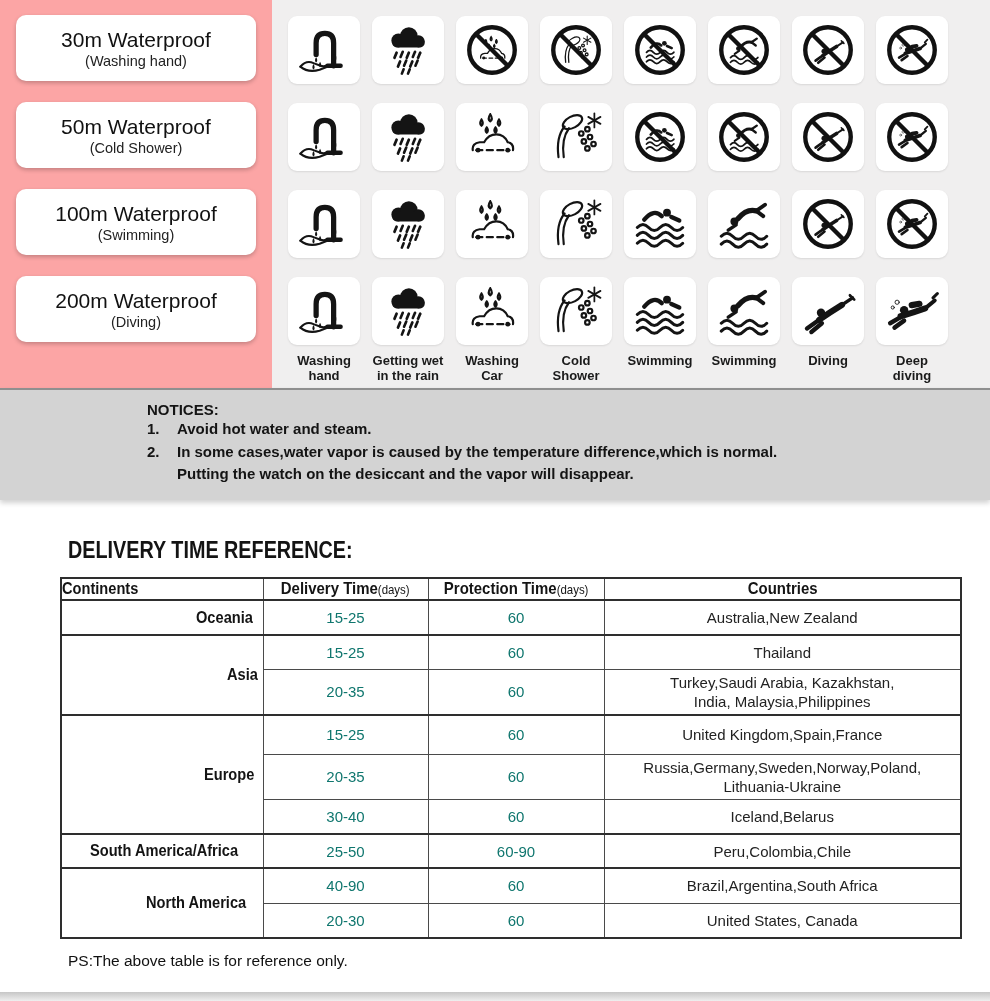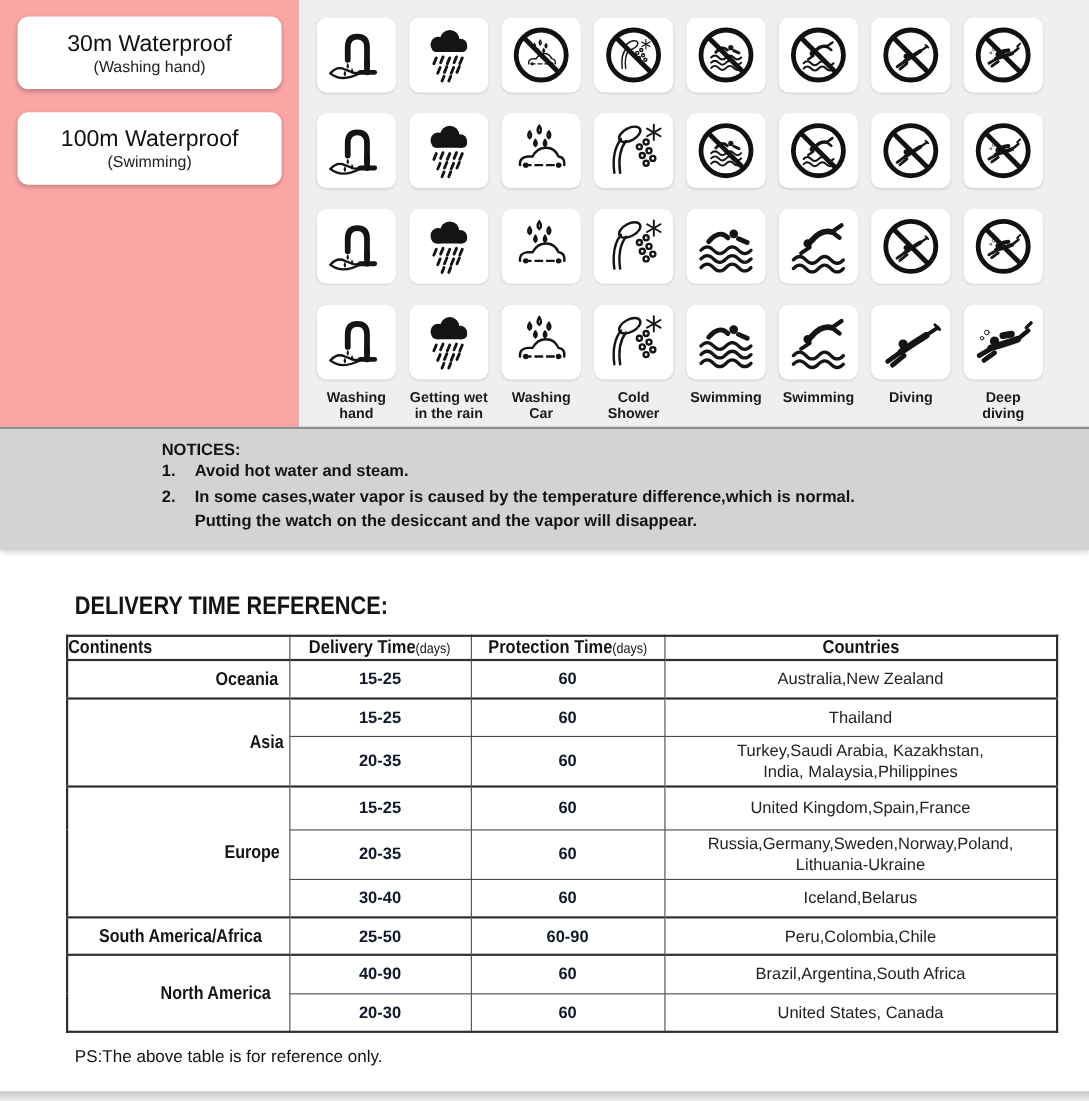--- a/index.html
+++ b/index.html
@@ -40,21 +40,21 @@
 
   table.dt { border-collapse:collapse; width:900px; table-layout:fixed; }
   .dt th,.dt td { border:1.3px solid #4a4a4a; padding:0; }
   table.dt { border:2.2px solid #2e2e2e; }
   .dt thead th { border-bottom:2.2px solid #2e2e2e; height:19px; font-size:17px; font-weight:bold; }
   .dt tr.gs td { border-top:2.2px solid #2e2e2e; }
   .col-cont { width:202px; } .col-del { width:165px; } .col-prot { width:176px; } .col-countries { width:357px; }
   .th-left { text-align:left; padding-left:13px; }
   .hdays { font-size:13px; font-weight:normal; }
   .continent { font-weight:bold; font-size:17px; text-align:right; padding-left:13px; vertical-align:middle; }
-  .num { text-align:center; font-size:15px; color:#0f172a; font-weight:bold; }
+  .num { text-align:center; font-size:15px; color:#0f766e; font-weight:normal; }
   .countries { text-align:center; padding-left:22px; font-size:15px; color:#222; line-height:19px; } tr.h34 td{height:34px} tr.h35 td{height:35px}
   tr.h39 td{height:39px} tr.h45 td{height:45px} tr.h46 td{height:46px}
   .footnote { margin:13px 0 0 8px; font-size:15.5px; color:#111; }
 
   .bottom-strip { position:absolute; left:0; right:0; bottom:0; height:9px;
                   background:linear-gradient(180deg,#c6c6c6,#efefef); }
 </style>
 </head>
 <body>
 
@@ -163,22 +163,30 @@
 
 <div class="page">
 
   <div class="top">
     <div class="left-panel">
       <div class="wp-box">
         <div class="wp-title">30m Waterproof</div>
         <div class="wp-sub">(Washing hand)</div>
       </div>
       <div class="wp-box">
+        <div class="wp-title">50m Waterproof</div>
+        <div class="wp-sub">(Cold Shower)</div>
+      </div>
+      <div class="wp-box">
         <div class="wp-title">100m Waterproof</div>
         <div class="wp-sub">(Swimming)</div>
+      </div>
+      <div class="wp-box">
+        <div class="wp-title">200m Waterproof</div>
+        <div class="wp-sub">(Diving)</div>
       </div>
     </div>
 
     <div class="icon-panel">
       <div class="icon-grid">
 
         <div class="tile">
             <svg class="ticon" viewBox="0 0 64 64">
               <use href="#ic-wash"></use>
             </svg>

